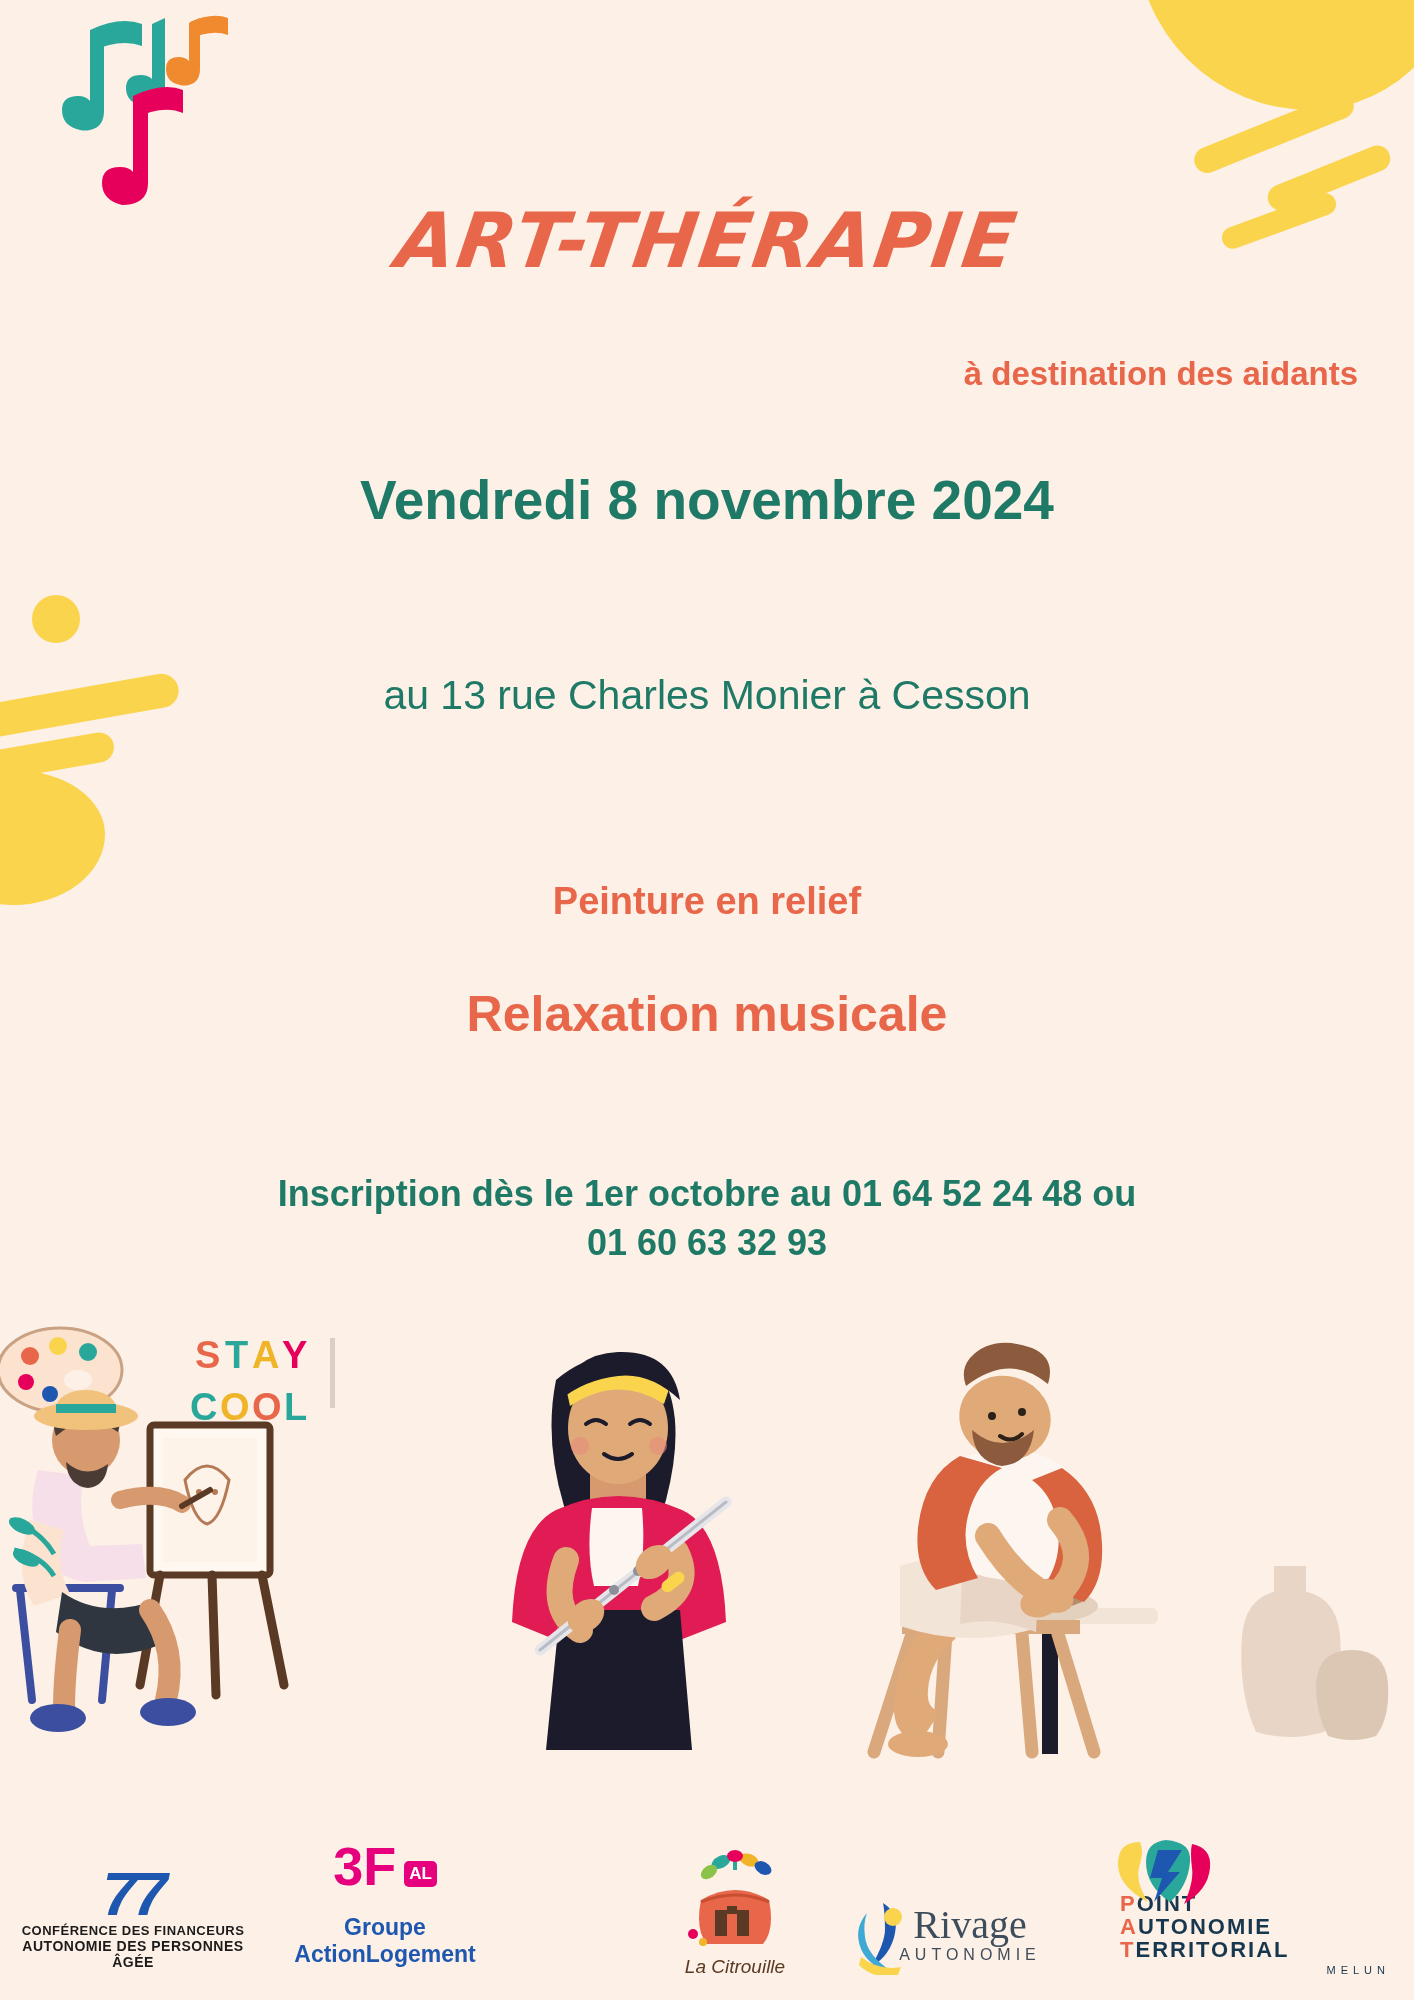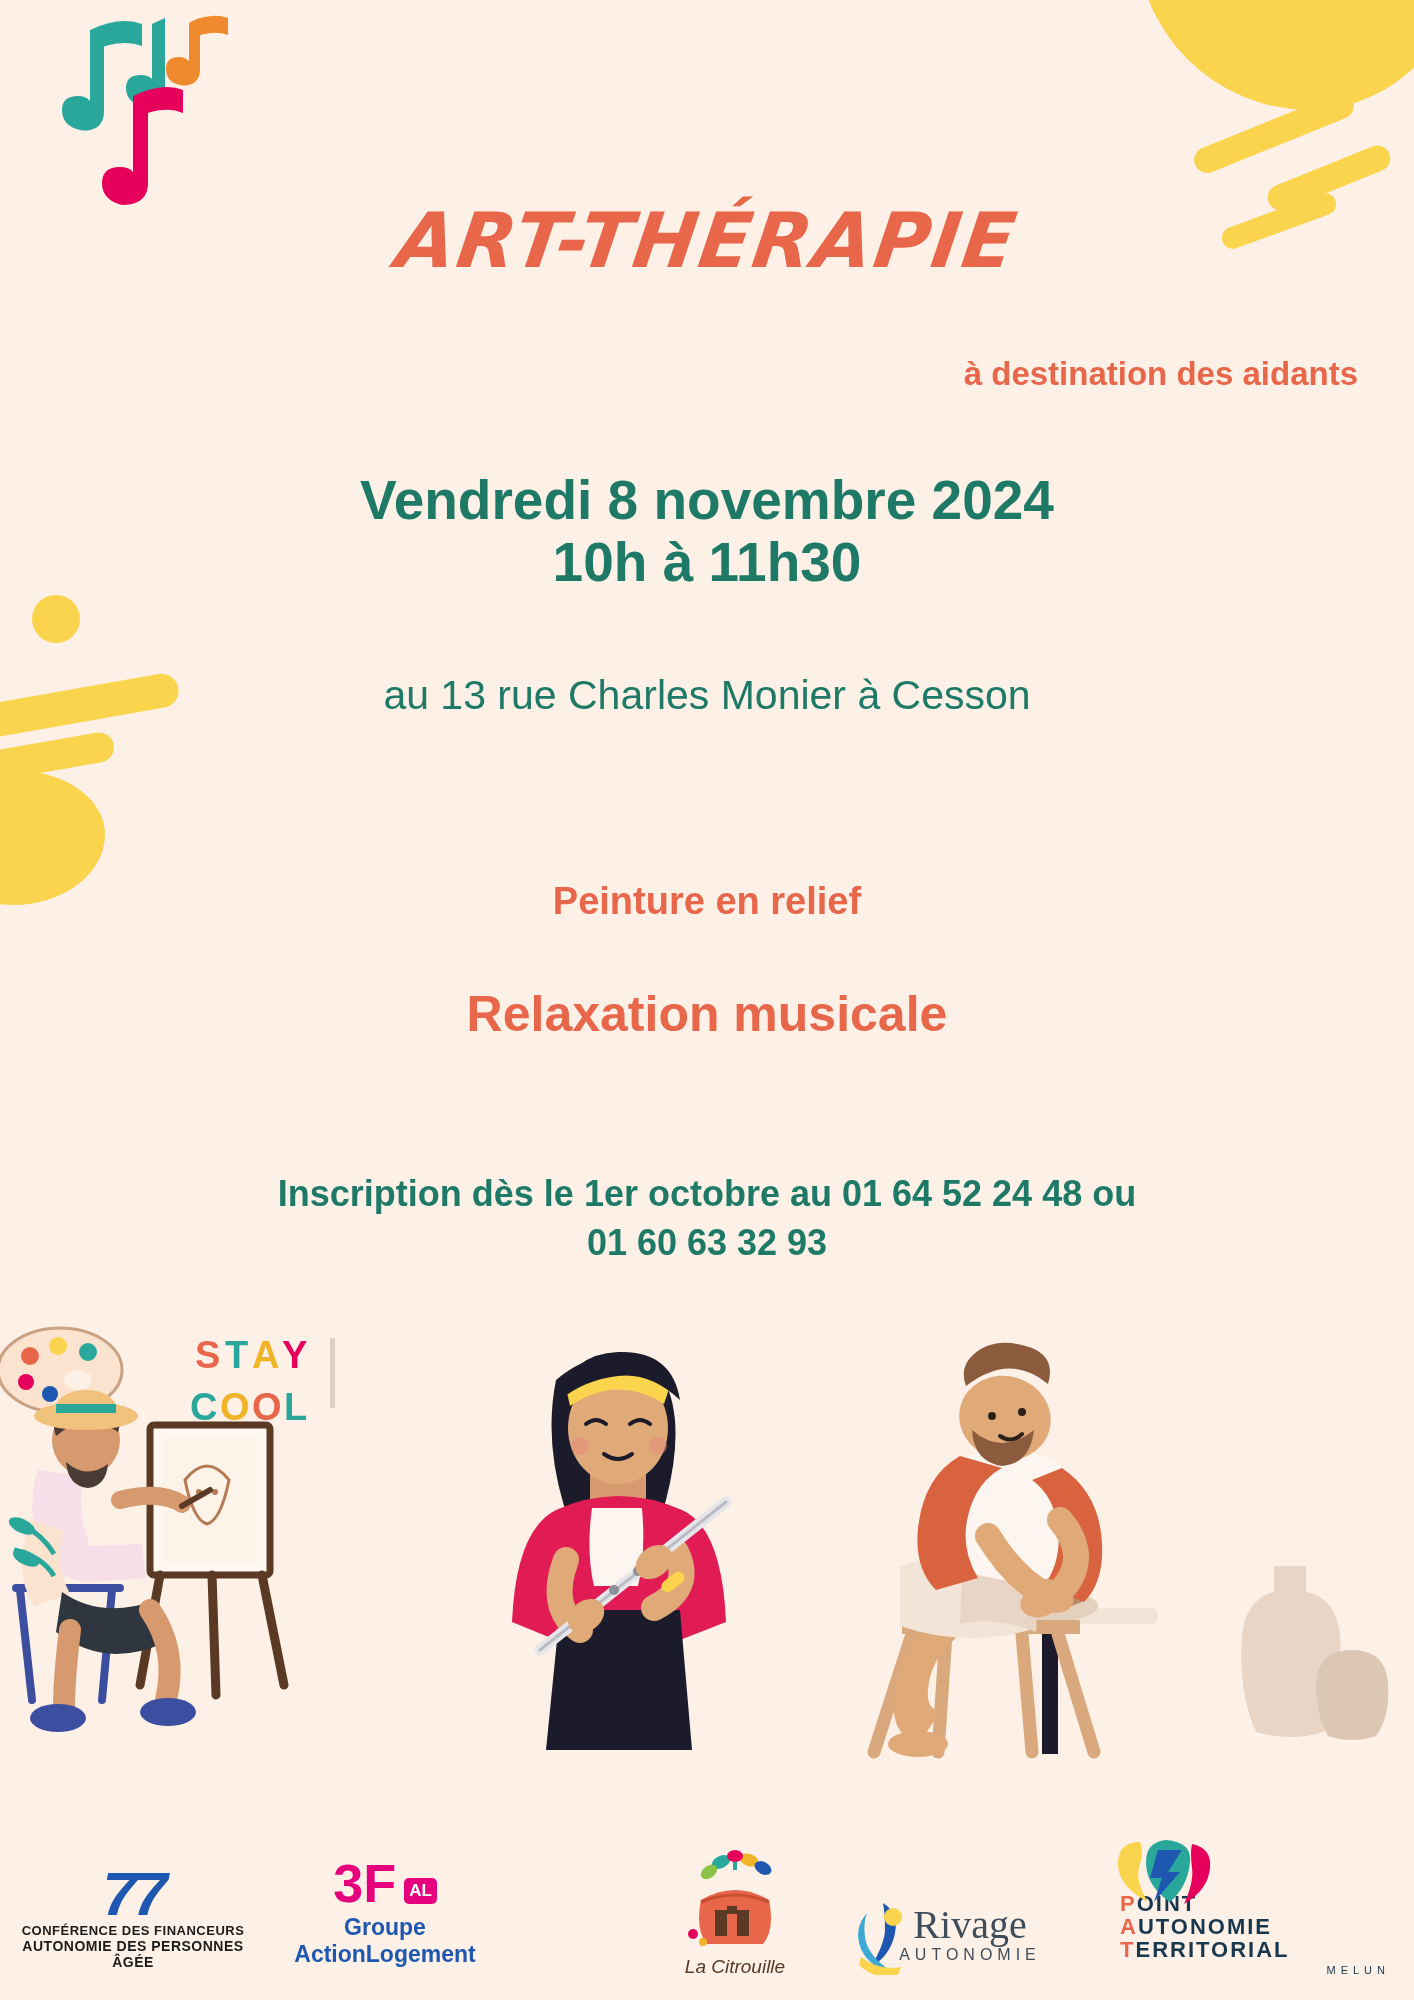--- a/index.html
+++ b/index.html
@@ -184,21 +184,21 @@
   .logo77 .big { font-size: 62px; font-weight: bold; font-style: italic; color: #1e57b0; line-height: .8; letter-spacing: -4px;}
   .logo77 .l1 { font-size: 13px; font-weight: bold; color: #1b1b1b; letter-spacing: .5px; margin-top: 4px;}
   .logo77 .l2 { font-size: 14px; font-weight: bold; color: #1b1b1b; letter-spacing: .5px; text-align: center;}
 
   .logo3f { left: 255px; bottom: 24px; width: 260px; }
   .logo3f .mark { font-size: 54px; font-weight: bold; color: #e6007e; line-height: 1; }
   .logo3f .al {
     display: inline-block; font-size: 17px; color: #fff; background: #e6007e;
     border-radius: 5px; padding: 3px 5px; vertical-align: super; margin-left: 8px; font-weight: bold;
   }
-  .logo3f .sub { font-size: 23px; font-weight: bold; color: #1e57b0; margin-top: 4px; }
+  .logo3f .sub { font-size: 23px; font-weight: bold; color: #1e57b0; margin-top: 21px; }
 
   .logoCit { left: 640px; bottom: 14px; width: 190px; }
   .logoCit .cap { font-size: 19px; color: #5a3a24; font-style: italic; margin-top: 2px; }
 
   .logoRiv { left: 855px; bottom: 28px; width: 230px; }
   .logoRiv .name { font-size: 40px; color: #3e4d5c; font-family: "Liberation Serif", serif; }
   .logoRiv .sub { font-size: 16px; color: #3e4d5c; letter-spacing: 5px; margin-top: -2px; }
 
   .logoPat { left: 1120px; bottom: 16px; width: 270px; }
   .logoPat .line { font-size: 22px; font-weight: bold; color: #17374f; letter-spacing: 2px; line-height: 1.05; text-align: left; }
@@ -233,21 +233,20 @@
       <path d="M92 195 q-20 -5 -20 -22 q0 -16 18 -16 q9 0 13 5 l0 -74 l15 -7 l0 92 q0 17 -16 21 q-5 1 -10 1z"></path>
       <path d="M103 86 q30 -14 50 -6 l0 23 q-20 -9 -50 6z"></path>
     </g>
   </svg>
 
   <div class="title">ART-THÉRAPIE</div>
   <div class="subtitle">à destination des aidants</div>
 
   <div class="date">
     <div>Vendredi 8 novembre 2024</div>
-    <div>10h à 11h30</div>
   </div>
 
   <div class="place">au 13 rue Charles Monier à Cesson</div>
 
   <div class="activity1">Peinture en relief</div>
   <div class="activity2">Relaxation musicale</div>
 
   <div class="signup">
     <div>Inscription dès le 1er octobre au 01 64 52 24 48 ou</div>
     <div>01 60 63 32 93</div>

